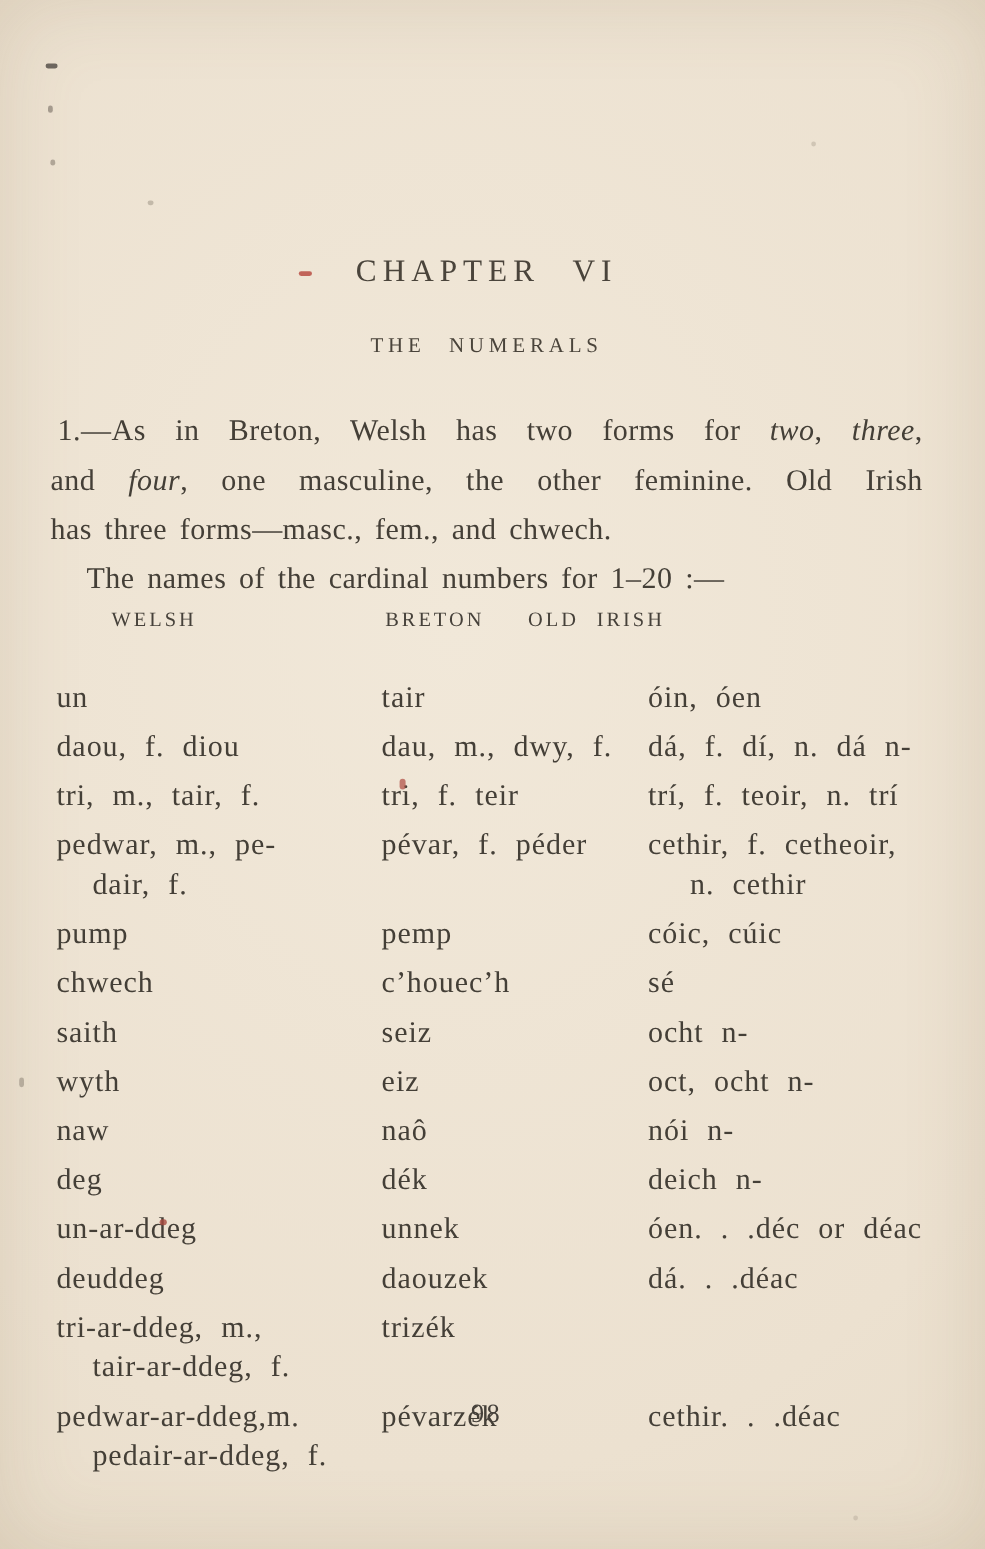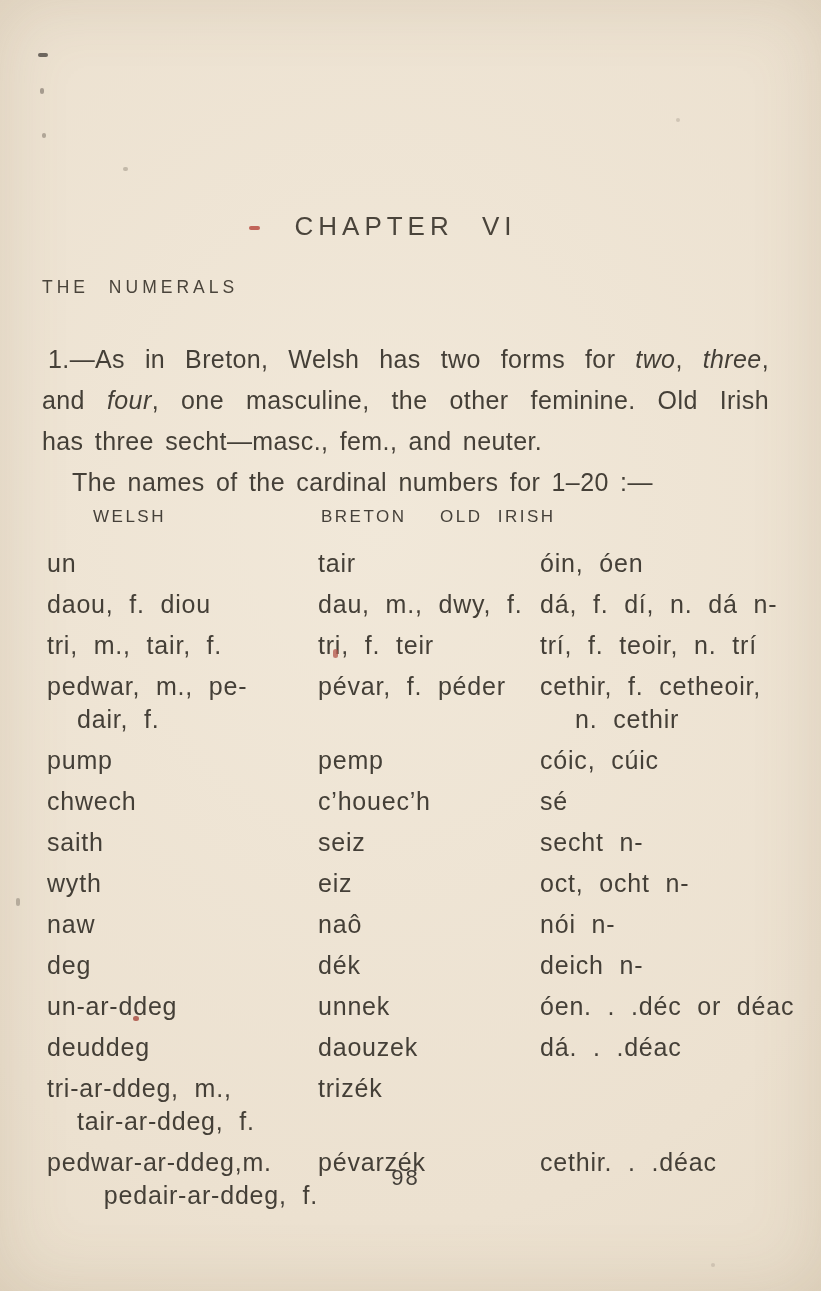--- a/index.html
+++ b/index.html
@@ -1,32 +1,32 @@
 <!DOCTYPE html>
 <html><head>
 <meta charset="utf-8">
 <style>
   html,body{margin:0;padding:0;background:#cfc5b2;}
   .page{
     width:821px;height:1291px;position:relative;overflow:hidden;
     background: radial-gradient(130% 100% at 46% 40%, #f1e8d9 0%, #ece1d0 55%, #e6dac6 88%, #ded1ba 100%);
     box-shadow: inset 0 0 70px rgba(125,100,65,0.16);
     color:#443f37;
-    font-family:Liberation Sans, sans-serif;
+    font-family:Liberation Serif, serif;
   }
   .title{position:absolute;top:211px;left:42px;width:727px;margin:0;text-align:center;
     font-weight:normal;font-size:26px;letter-spacing:5px;word-spacing:16px;color:#4a443b;}
-  .subtitle{position:absolute;top:277px;left:42px;width:727px;margin:0;text-align:left;
+  .subtitle{position:absolute;top:277px;left:42px;width:727px;margin:0;text-align:center;
     font-weight:normal;font-size:17.5px;letter-spacing:4px;word-spacing:11px;color:#4a443b;}
   .intro{position:absolute;top:339px;left:42px;width:727px;font-size:25px;}
   .intro .line{line-height:41px;letter-spacing:0.4px;word-spacing:4px;}
   .intro .line.just{text-align:justify;text-align-last:justify;}
   .it{font-style:italic;}
   .numtable{position:absolute;top:507px;left:47px;width:726px;font-size:25px;}
-  .thead{position:relative;height:22px;margin-bottom:18px;font-size:17px;
+  .thead{position:relative;height:22px;margin-bottom:36px;font-size:17px;
     letter-spacing:2.5px;color:#46413a;}
   .th{position:absolute;top:0;white-space:nowrap;}
   .th-welsh{left:46px;}
   .th-breton{left:274px;word-spacing:4px;}
   .th-irish{left:393px;word-spacing:8px;}
   .trow{display:grid;grid-template-columns:271px 222px 233px;margin-bottom:8px;}
   .cline{line-height:33px;letter-spacing:0.8px;word-spacing:8px;white-space:nowrap;}
   .pagenum{position:absolute;top:1165px;left:42px;width:727px;text-align:center;
     font-size:22px;letter-spacing:2px;color:#45403a;}
   .speck{position:absolute;pointer-events:none;}
@@ -34,21 +34,21 @@
 </head>
 <body>
 
 <div class="page">
   <h1 class="title">CHAPTER VI</h1>
   <h2 class="subtitle">THE NUMERALS</h2>
 
   <div class="intro" id="intro">
       <div class="line just" style="padding-left: 6px;"><span class="">1.—As in Breton, Welsh has two forms for </span><span class="it">two</span><span class="">, </span><span class="it">three</span><span class="">,</span></div>
       <div class="line just"><span class="">and </span><span class="it">four</span><span class="">, one masculine, the other feminine. Old Irish</span></div>
-      <div class="line"><span class="">has three secht—masc., fem., and neuter.</span></div>
+      <div class="line"><span class="">has three forms—masc., fem., and chwech.</span></div>
       <div class="line" style="padding-left: 30px;"><span class="">The names of the cardinal numbers for 1–20 :—</span></div>
     </div>
 
   <div class="numtable">
     <div class="thead">
       <span class="th th-welsh">WELSH</span>
       <span class="th th-breton">BRETON</span>
       <span class="th th-irish">OLD IRISH</span>
     </div>
     <div id="table-rows">
@@ -121,21 +121,21 @@
           </div>
         </div>
         <div class="trow">
           <div class="tcell">
             <div class="cline">saith</div>
           </div>
           <div class="tcell">
             <div class="cline">seiz</div>
           </div>
           <div class="tcell">
-            <div class="cline">secht n-</div>
+            <div class="cline">ocht n-</div>
           </div>
         </div>
         <div class="trow">
           <div class="tcell">
             <div class="cline">wyth</div>
           </div>
           <div class="tcell">
             <div class="cline">eiz</div>
           </div>
           <div class="tcell">
@@ -191,21 +191,21 @@
             <div class="cline">tri-ar-ddeg, m.,</div>
             <div class="cline" style="padding-left: 30px;">tair-ar-ddeg, f.</div>
           </div>
           <div class="tcell">
             <div class="cline">trizék</div>
           </div>
         </div>
         <div class="trow">
           <div class="tcell">
             <div class="cline">pedwar-ar-ddeg,m.</div>
-            <div class="cline" style="padding-left: 30px; text-align: right;">pedair-ar-ddeg, f.</div>
+            <div class="cline" style="padding-left: 30px;">pedair-ar-ddeg, f.</div>
           </div>
           <div class="tcell">
             <div class="cline">pévarzék</div>
           </div>
           <div class="tcell">
             <div class="cline">cethir. . .déac</div>
           </div>
         </div>
       </div>
   </div>

